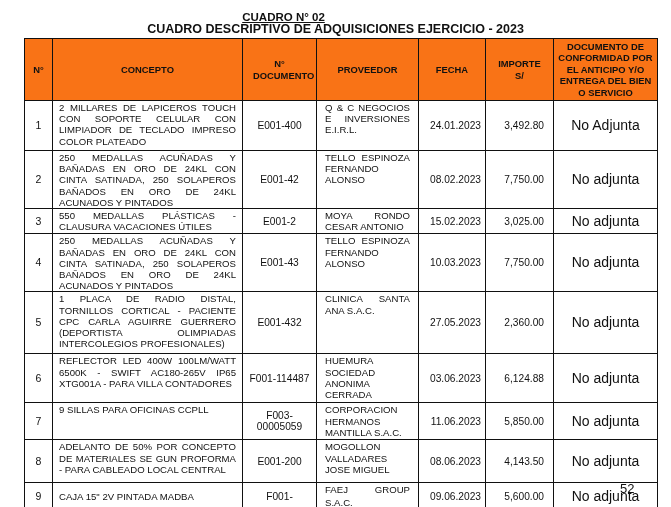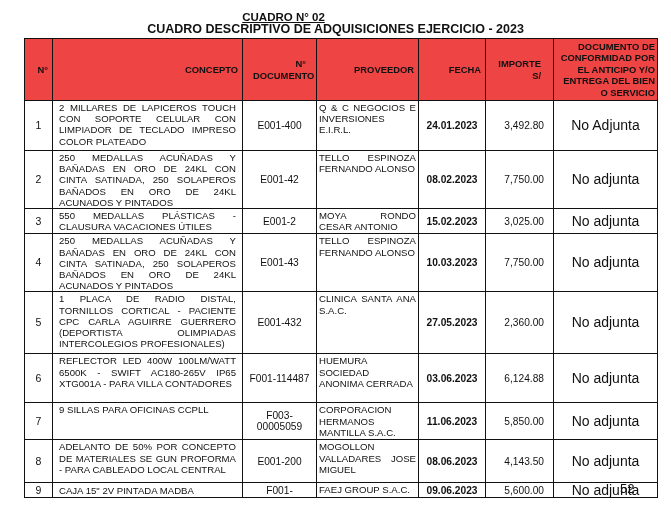--- a/index.html
+++ b/index.html
@@ -6,26 +6,26 @@
   body { width:671px; height:507px; position:relative; overflow:hidden;
          font-family:"Liberation Sans", sans-serif; color:#111; }
   .title1 { position:absolute; top:11px; left:0; width:567px; text-align:center;
             font-weight:bold; font-size:11.5px; text-decoration:underline; line-height:12px; }
   .title2 { position:absolute; top:23px; left:0; width:671px; text-align:center;
             font-weight:bold; font-size:12.5px; line-height:13px; }
   table { position:absolute; top:38px; left:24px; border-collapse:collapse;
           table-layout:fixed; width:633px; }
   td, th { border:1.3px solid #111; font-size:9.6px; line-height:11.2px;
            padding:0 4px; vertical-align:middle; overflow:hidden; }
-  th { background:#ef4444; font-weight:bold; text-align:right; font-size:9.4px; line-height:11.5px; }
+  th { background:#f97316; font-weight:bold; text-align:center; font-size:9.4px; line-height:11.5px; }
   td.num { text-align:center; font-size:10.5px; }
   td.concepto { text-align:justify; text-align-last:left; padding:1px 6px 0 6px; vertical-align:top; }
   td.doc { text-align:center; font-size:10.2px; }
-  td.prov { text-align:justify; text-align-last:left; vertical-align:top; padding:1px 2px; }
-  td.fecha { text-align:center; font-size:10.2px;font-weight:bold; }
+  td.prov { text-align:justify; text-align-last:left; vertical-align:top; padding:1px 8px; }
+  td.fecha { text-align:right; font-size:10.2px; }
   td.importe { text-align:right; padding-right:9px; font-size:10.2px; }
   td.conf { text-align:center; font-size:14px; }
   .pagenum { position:absolute; top:481px; left:620px; font-size:13px; }
 </style>
 </head>
 <body>
 
 <div class="title1">CUADRO N° 02</div>
 <div class="title2">CUADRO DESCRIPTIVO DE ADQUISICIONES EJERCICIO - 2023</div>
 

